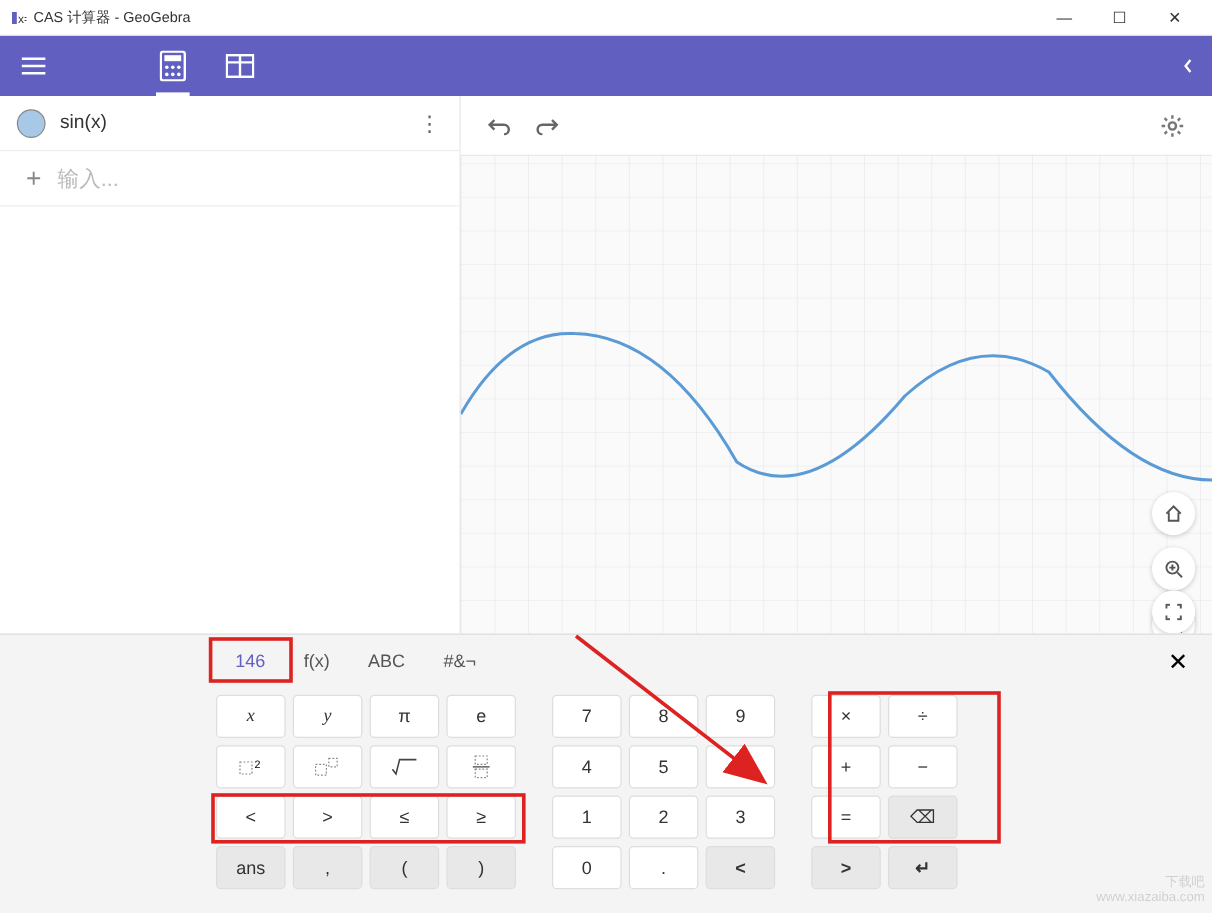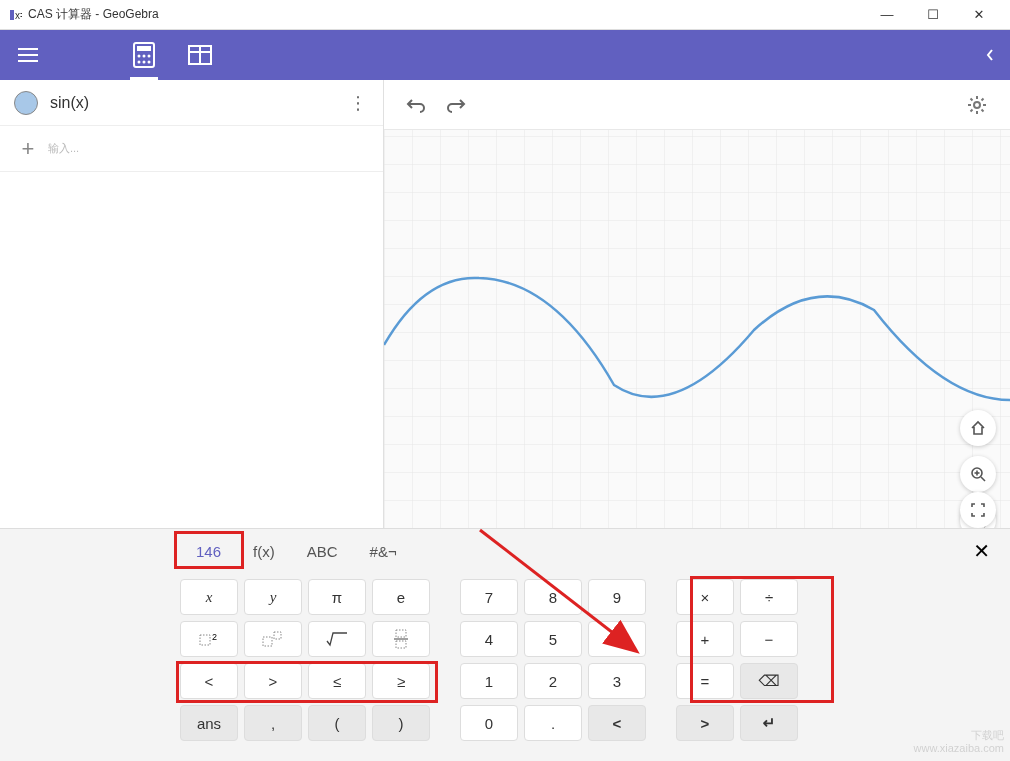--- a/index.html
+++ b/index.html
@@ -12,21 +12,21 @@
 .purple-bar .hamburger { width: 56px; display: flex; justify-content: center; }
 .purple-bar .tab { width: 56px; height: 50px; display: flex; align-items: center; justify-content: center; position: relative; }
 .purple-bar .tab.active::after { content: ''; position: absolute; bottom: 0; left: 14px; right: 14px; height: 3px; background: #fff; }
 .purple-bar .collapse { margin-left: auto; width: 40px; display: flex; justify-content: center; color: #fff; }
 .main { display: flex; height: 448px; justify-content: space-between; }
 .left-panel { width: 384px; background: #fff; border-right: 1px solid #e0e0e0; }
 .cas-row { display: flex; align-items: center; height: 46px; border-bottom: 1px solid #eee; padding: 0 8px; }
 .cas-circle { width: 24px; height: 24px; border-radius: 50%; background: #a8c8e8; border: 1px solid #888; margin: 0 12px 0 6px; }
 .cas-plus { width: 40px; text-align: center; font-size: 22px; color: #888; }
 .cas-input { font-size: 16px; color: #333; flex: 1; }
-.cas-placeholder { color: #bbb; font-size: 11px; }
+.cas-placeholder { color: #bbb; font-size: 18px; }
 .cas-more { font-size: 18px; color: #666; padding: 0 8px; }
 .graph { flex: 1; position: relative; background: #fafafa; }
 .graph-toolbar { position: absolute; top: 0; left: 0; right: 0; height: 50px; background: #fff; border-bottom: 1px solid #e8e8e8; display: flex; align-items: center; padding: 0 12px; }
 .graph-toolbar .spacer { flex: 1; }
 .round-btn { width: 36px; height: 36px; border-radius: 50%; background: #fff; box-shadow: 0 1px 4px rgba(0,0,0,.2); display: flex; align-items: center; justify-content: center; position: absolute; right: 14px; }
 .keyboard { position: absolute; left: 0; right: 0; bottom: 0; height: 233px; background: #f4f4f4; border-top: 1px solid #ddd; }
 .kb-tabs { display: flex; align-items: center; height: 44px; padding: 0 10px; }
 .kb-tab { padding: 6px 16px; font-size: 15px; color: #555; }
 .kb-tab.active { color: #6160C0; }
 .kb-close { margin-left: auto; font-size: 20px; padding: 0 10px; }

